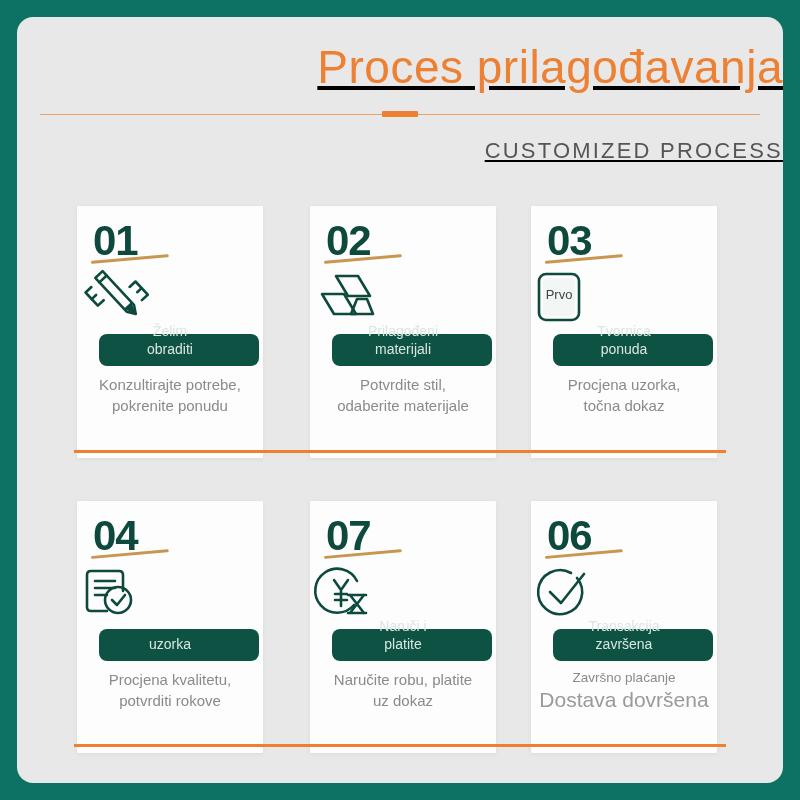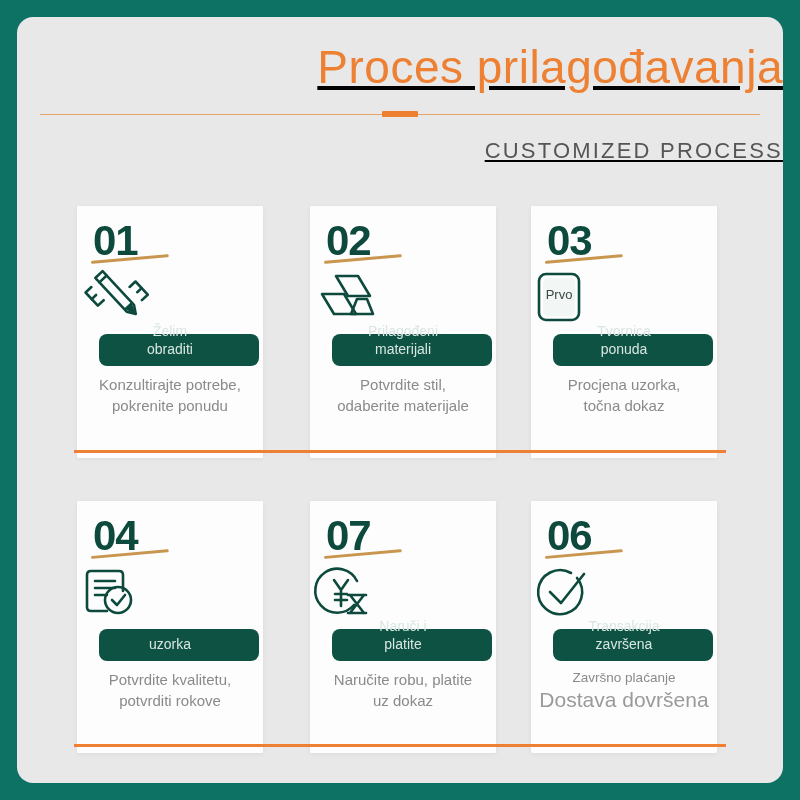--- a/index.html
+++ b/index.html
@@ -346,21 +346,21 @@
             <path class="st" d="M14 10 L42 10 Q46 10 46 14 L46 30 M14 10 Q10 10 10 14 L10 46 Q10 50 14 50 L30 50"></path>
             <path class="st" d="M18 20 L38 20 M18 27 L38 27 M18 34 L30 34"></path>
             <circle class="st" cx="41" cy="39" r="13" fill="#ffffff"></circle>
             <path class="st" d="M35 39 L40 44 L48 34"></path>
           </svg>
         </div>
         <div class="pill">
           <div class="pill-text" style="top:5px">uzorka</div>
         </div>
         <div class="desc">
-          <span>Potvrdite kvalitetu,</span><br>
+          <span>Procjena kvalitetu,</span><br>
           <span>potvrditi rokove</span>
         </div>
       </div>
 
       <div class="card card-b">
         <div class="num-wrap">
           <div class="num">07</div>
           <div class="num-underline"></div>
         </div>
         <div class="icon-box">

